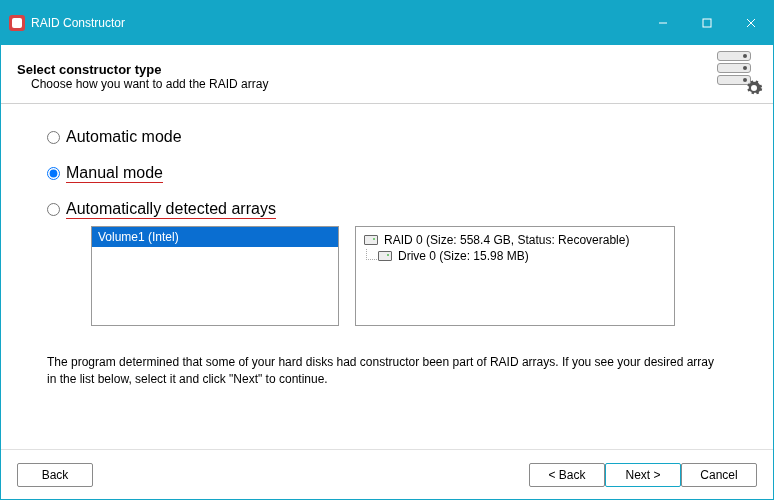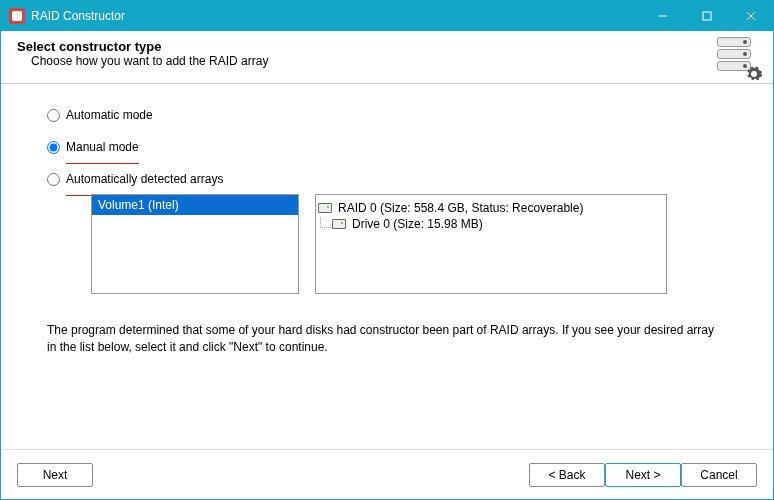--- a/index.html
+++ b/index.html
@@ -1,42 +1,42 @@
 <!DOCTYPE html>
 <html><head>
 <meta charset="utf-8">
 <style>
   * { box-sizing: border-box; }
   html, body { margin:0; padding:0; height:100%; font-family: "Segoe UI", Tahoma, sans-serif; font-size:12px; color:#000; background:#fff; }
   .window { width:774px; height:500px; border:1px solid #14a6c7; display:flex; flex-direction:column; overflow:hidden; }
-  .titlebar { height:30px; background:#14a6c7; color:#fff; display:flex; align-items:center; padding-left:8px; }
+  .titlebar { height:44px; background:#14a6c7; color:#fff; display:flex; align-items:center; padding-left:8px; }
   .titlebar .app-icon { width:16px; height:16px; margin-right:6px; background:#d84343; border-radius:3px; position:relative; }
   .titlebar .app-icon::after { content:""; position:absolute; left:3px; top:3px; width:10px; height:10px; background:#fff; border-radius:2px; }
   .titlebar-title { flex:1; font-size:12px; }
   .winbtn { width:44px; height:30px; display:flex; align-items:center; justify-content:center; color:#fff; }
   .winbtn svg { width:10px; height:10px; stroke:#fff; stroke-width:1; fill:none; }
-  .header { display:flex; align-items:flex-start; padding:8px 16px 6px 16px; border-bottom:1px solid #d0d0d0; }
+  .header { display:flex; align-items:flex-end; padding:8px 16px 12px 16px; border-bottom:1px solid #d0d0d0; }
   .header-text { flex:1; }
   .header-title { font-weight:600; font-size:13px; }
   .header-sub { font-size:12px; margin-left:14px; margin-top:0; }
   .header-icon { width:40px; height:40px; position:relative; margin-top:-2px; }
   .disk-stack { width:34px; }
   .disk { height:10px; border:1px solid #999; border-radius:3px; background:#eaeaea; margin-bottom:2px; position:relative; }
   .disk::after { content:""; width:4px; height:4px; background:#555; border-radius:50%; position:absolute; right:3px; top:2px; }
   .gear { position:absolute; right:-6px; bottom:-6px; width:18px; height:18px; }
   .gear svg { width:18px; height:18px; fill:#555; }
   .content { flex:1; padding:16px 36px 6px 46px; }
   .radio-row { display:flex; align-items:center; margin:8px 0 18px 0; }
   .radio-row input[type=radio] { margin:0 6px 0 0; }
-  .radio-row label { font-size:12px; cursor:pointer; }
-  .ul-red { border-bottom:1px solid #c22; padding-bottom:9px; }
+  .radio-row label { font-size:16px; cursor:pointer; }
+  .ul-red { border-bottom:1px solid #c22; padding-bottom:1px; }
   .panels { display:flex; gap:16px; margin:4px 0 0 44px; }
   .panel { border:1px solid #999; height:100px; font-size:12px; overflow:auto; }
-  .panel-left { width:208px; }
-  .panel-right { width:352px; padding:4px 2px; }
+  .panel-left { width:248px; }
+  .panel-right { width:320px; padding:4px 8px; }
   .sel-item { background:#0a6ed1; color:#fff; padding:3px 6px; font-size:12px; }
   .tree ul { list-style:none; margin:0; padding:0 0 0 14px; }
   .tree > ul { padding-left:0; }
   .tree li { margin:2px 0; display:flex; align-items:center; position:relative; }
   .tree li::before { content:""; position:absolute; left:-12px; top:0; width:10px; height:10px; border-left:1px dotted #aaa; border-bottom:1px dotted #aaa; }
   .tree > ul > li::before { display:none; }
   .drive-icon { width:14px; height:10px; border:1px solid #666; background:#eee; display:inline-block; margin-right:6px; border-radius:1px; position:relative; }
   .drive-icon::after { content:""; position:absolute; right:2px; top:2px; width:2px; height:2px; background:#5b5; border-radius:50%; }
   .hint { margin:28px 0 4px 0; font-size:12px; line-height:1.45; color:#000; padding-right:12px; }
   .footer { height:50px; border-top:1px solid #e0e0e0; display:flex; align-items:center; padding:0 16px; }
@@ -125,20 +125,20 @@
             </li>
           </ul>
         </ul>
       </div>
     </div>
 
     <div class="hint">The program determined that some of your hard disks had constructor been part of RAID arrays. If you see your desired array in the list below, select it and click "Next" to continue.</div>
   </div>
 
   <div class="footer">
-    <button class="btn">Next</button>
+    <button class="btn">Back</button>
     <div class="spacer"></div>
     <button class="btn">&lt; Back</button>
     <button class="btn primary">Next &gt;</button>
     <button class="btn">Cancel</button>
   </div>
 
 </div>
 
 </body></html>

